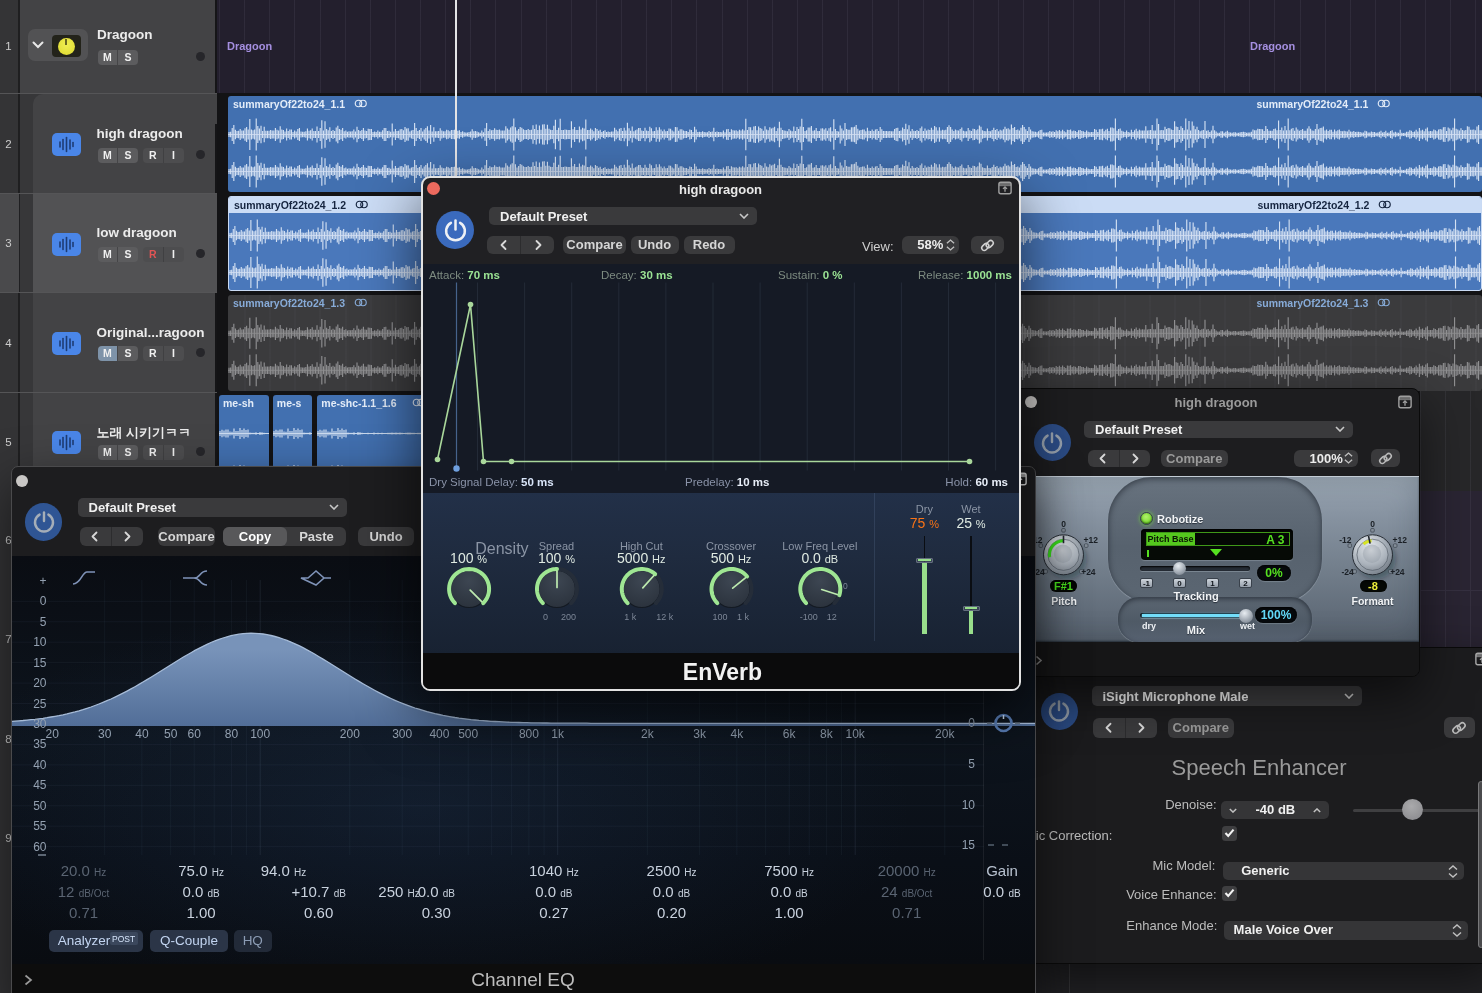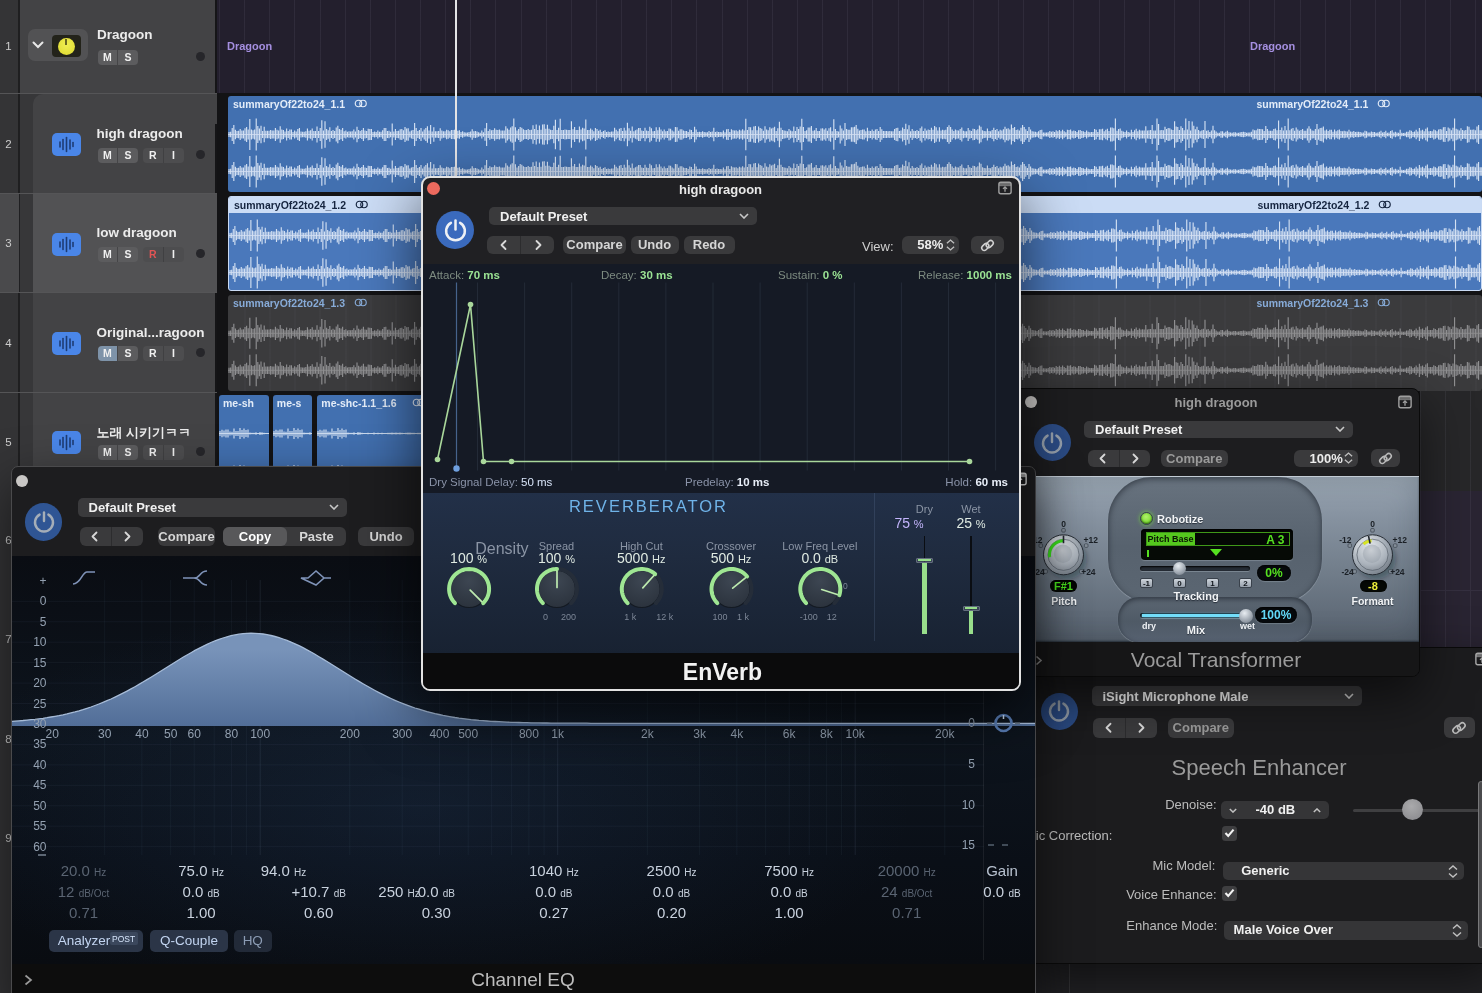--- a/index.html
+++ b/index.html
@@ -466,21 +466,20 @@
       <div class="lbl" style="left:153px;top:201.0px;width:60px;text-align:center;font-size:11px;font-weight:700;color:#f2f4f6;text-shadow:0 1px 1px #2a323c">Tracking</div>
       <div class="abs" style="left:244px;top:176.5px;width:34px;height:16px;background:#06090c;border-radius:8px;color:#55e020;font-size:12px;font-weight:700;text-align:center;line-height:16px;box-shadow:inset 0 1px 2px #000,0 1px 1px rgba(220,230,240,.22)">0%</div>
       <div class="abs" style="left:127px;top:224.0px;width:110px;height:5.5px;background:#262d36;border-radius:2.5px;box-shadow:inset 0 1px 2px #000,0 1px 0 rgba(220,230,240,.25)"></div>
       <div class="abs" style="left:129px;top:225.5px;width:104px;height:2.5px;background:#72dcf8;box-shadow:0 0 3px rgba(100,210,245,.8)"></div>
       <div class="abs" style="left:226px;top:220.0px;width:14px;height:14px;border-radius:50%;background:radial-gradient(circle at 40% 30%,#e8edf2,#8e97a2 70%,#646d78)"></div>
       <div class="lbl" style="left:129px;top:232.0px;font-size:9px;font-weight:700;color:#eef1f4">dry</div>
       <div class="lbl" style="left:227px;top:232.0px;font-size:9px;font-weight:700;color:#eef1f4">wet</div>
       <div class="lbl" style="left:163px;top:235.0px;width:40px;text-align:center;font-size:11px;font-weight:700;color:#f2f4f6;text-shadow:0 1px 1px #2a323c">Mix</div>
       <div class="abs" style="left:242px;top:218.0px;width:42px;height:16px;background:#06090c;border-radius:8px;color:#62d8f8;font-size:12px;font-weight:700;text-align:center;line-height:16px;box-shadow:inset 0 1px 2px #000,0 1px 1px rgba(220,230,240,.22)">100%</div>
       <div class="abs" style="left:0;top:253.0px;width:406px;height:35px;background:#161617"></div>
-      <div class="lbl" style="left:0;top:259.0px;width:406px;text-align:center;font-size:21px;color:#9b9b9b">Vocal Transformer</div>
       <svg class="abs" style="left:22px;top:266.0px" width="8" height="11" viewBox="0 0 8 11">
         <path d="M1.5 1.5L6 5.5 1.5 9.5" stroke="#8a8a8a" stroke-width="1.6" fill="none"></path>
       </svg>
     </div>
     <div class="win" style="left:10.5px;top:465.5px;width:1025px;height:540px;border-radius:7px;border:1px solid #4a4a4c;background:#1d1d1f;overflow:hidden">
       <div class="abs" style="left:4.5px;top:8.0px;width:12px;height:12px;border-radius:50%;background:#c9c7c5"></div>
       <svg class="abs" style="left:1001.5px;top:5.5px" width="14" height="14" viewBox="0 0 16 16">
         <use href="#uparr" stroke="#e2e2e2" color="#cccccc"></use>
       </svg>
       <div class="abs" style="left:13.500000000000004px;top:36.699999999999974px;width:37.4px;height:37.4px;border-radius:50%;background:#2f5594"></div>
@@ -709,25 +708,24 @@
         <line x1="572.6" y1="104.5" x2="572.6" y2="292.5" stroke="#232a37" stroke-width="1"></line>
         <line x1="33.5" y1="104.5" x2="33.5" y2="292.5" stroke="#46638c" stroke-width="1.2"></line>
         <path d="M14.5 281.5 L47.5 126.5 L60.5 283.5 L88.5 283.5 L546.5 283.5" fill="none" stroke="#a9d79b" stroke-width="1.6"></path>
         <circle cx="14.5" cy="281.5" r="2.8" fill="#a9d79b"></circle>
         <circle cx="47.5" cy="126.5" r="2.8" fill="#a9d79b"></circle>
         <circle cx="60.5" cy="283.5" r="2.8" fill="#a9d79b"></circle>
         <circle cx="88.5" cy="283.5" r="2.8" fill="#a9d79b"></circle>
         <circle cx="546.5" cy="283.5" r="2.8" fill="#a9d79b"></circle>
         <circle cx="33.5" cy="290.5" r="3.2" fill="#6fa0e0"></circle>
       </svg>
-      <div class="lbl" style="left:6.5px;top:298.5px;font-size:11.5px;color:#8a93a8">Dry Signal Delay: <b style="color:#d8e4f8;font-weight:400">50 ms</b></div>
+      <div class="lbl" style="left:6.5px;top:298.5px;font-size:11.5px;color:#8a93a8">Dry Signal Delay: <b style="color:#d8e4f8;font-weight:700">50 ms</b></div>
       <div class="lbl" style="left:262.5px;top:298.5px;font-size:11.5px;color:#8a93a8">Predelay: <b style="color:#e8eef8;font-weight:700">10 ms</b></div>
       <div class="lbl" style="left:585.5px;top:298.5px;font-size:11.5px;color:#8a93a8;transform:translateX(-100%)">Hold: <b style="color:#e8eef8;font-weight:700">60 ms</b></div>
       <div class="abs" style="left:0;top:315.1px;width:600px;height:160.39999999999998px;background:linear-gradient(180deg,#223048,#1f2b3f 40%,#182232 100%)"></div>
-      <div class="lbl" style="left:0;top:319.0px;width:452px;text-align:center;font-size:16.5px;letter-spacing:2px;color:#6fb3e8">REVERBERATOR</div>
       <div class="abs" style="left:451.79999999999995px;top:315.1px;width:1px;height:148px;background:rgba(120,150,190,.18)"></div>
       <div class="lbl" style="left:-13.899999999999977px;top:362.5px;width:120px;text-align:right;font-size:16px;color:#8b95a5">Density</div>
       <div class="lbl" style="left:-13.899999999999977px;top:372.0px;width:120px;text-align:center;font-size:14px;color:#dfeae2">100 <span style="font-size:11px">%</span></div>
       <div class="lbl" style="left:74.0px;top:362.5px;width:120px;text-align:center;font-size:11px;color:#8b95a5">Spread</div>
       <div class="lbl" style="left:74.0px;top:372.0px;width:120px;text-align:center;font-size:14px;color:#dfeae2">100 <span style="font-size:11px">%</span></div>
       <div class="lbl" style="left:103.0px;top:434.5px;width:40px;text-align:center;font-size:9px;color:#7c8696">0</div>
       <div class="lbl" style="left:126.0px;top:434.5px;width:40px;text-align:center;font-size:9px;color:#7c8696">200</div>
       <div class="lbl" style="left:158.79999999999995px;top:362.5px;width:120px;text-align:center;font-size:11px;color:#8b95a5">High Cut</div>
       <div class="lbl" style="left:158.79999999999995px;top:372.0px;width:120px;text-align:center;font-size:14px;color:#dfeae2">5000 <span style="font-size:11px">Hz</span></div>
       <div class="lbl" style="left:187.79999999999995px;top:434.5px;width:40px;text-align:center;font-size:9px;color:#7c8696">1 k</div>
@@ -757,21 +755,21 @@
         <circle cx="308.5" cy="411.0" r="18.5" fill="url(#kf)" stroke="#141a22" stroke-width="1.2"></circle>
         <path d="M294.36 425.14 L292.79 423.38 L291.45 421.45 L290.34 419.37 L289.48 417.18 L288.88 414.90 L288.56 412.57 L288.52 410.21 L288.75 407.87 L289.25 405.57 L290.02 403.35 L291.05 401.23 L292.32 399.24 L293.81 397.42 L295.51 395.79 L297.39 394.37 L299.42 393.18 L301.58 392.24 L303.83 391.55 L306.15 391.14 L308.50 391.00 L310.85 391.14 L313.17 391.55 L315.42 392.24 L317.58 393.18 L319.61 394.37 L321.49 395.79 L323.19 397.42 L324.68 399.24 L325.95 401.23 L326.98 403.35 L327.75 405.57 L328.25 407.87 L328.48 410.21 L328.44 412.57 L328.12 414.90 L327.52 417.18 L326.66 419.37 L325.55 421.45 L324.21 423.38 L322.64 425.14" stroke="#252d39" stroke-width="4" fill="none" stroke-linecap="round"></path>
         <path d="M294.36 425.14 L293.26 423.95 L292.26 422.67 L291.36 421.31 L290.58 419.88 L289.92 418.40 L289.38 416.87 L288.97 415.29 L288.68 413.69 L288.53 412.08 L288.51 410.45 L288.62 408.83 L288.86 407.22 L289.23 405.64 L289.73 404.09 L290.35 402.59 L291.10 401.15 L291.95 399.76 L292.92 398.46 L293.99 397.23 L295.16 396.10 L296.41 395.07 L297.74 394.14 L299.15 393.32 L300.61 392.62 L302.13 392.04 L303.69 391.59 L305.29 391.26 L306.90 391.06 L308.52 391.00 L310.15 391.07 L311.76 391.27 L313.35 391.60 L314.91 392.06 L316.43 392.64 L317.89 393.34 L319.30 394.16 L320.63 395.10 L321.88 396.13 L323.04 397.27 L324.11 398.50" stroke="#9fe693" stroke-width="4" fill="none" stroke-linecap="round"></path>
         <line x1="309.7" y1="410.1" x2="322.4" y2="399.9" stroke="#bdeaaf" stroke-width="1.7" stroke-linecap="round"></line>
         <circle cx="397.29999999999995" cy="411.0" r="18.5" fill="url(#kf)" stroke="#141a22" stroke-width="1.2"></circle>
         <path d="M383.16 425.14 L381.59 423.38 L380.25 421.45 L379.14 419.37 L378.28 417.18 L377.68 414.90 L377.36 412.57 L377.32 410.21 L377.55 407.87 L378.05 405.57 L378.82 403.35 L379.85 401.23 L381.12 399.24 L382.61 397.42 L384.31 395.79 L386.19 394.37 L388.22 393.18 L390.38 392.24 L392.63 391.55 L394.95 391.14 L397.30 391.00 L399.65 391.14 L401.97 391.55 L404.22 392.24 L406.38 393.18 L408.41 394.37 L410.29 395.79 L411.99 397.42 L413.48 399.24 L414.75 401.23 L415.78 403.35 L416.55 405.57 L417.05 407.87 L417.28 410.21 L417.24 412.57 L416.92 414.90 L416.32 417.18 L415.46 419.37 L414.35 421.45 L413.01 423.38 L411.44 425.14" stroke="#252d39" stroke-width="4" fill="none" stroke-linecap="round"></path>
         <path d="M383.16 425.14 L381.74 423.57 L380.50 421.85 L379.44 420.01 L378.59 418.07 L377.95 416.05 L377.52 413.97 L377.32 411.86 L377.34 409.74 L377.58 407.64 L378.05 405.57 L378.73 403.56 L379.62 401.64 L380.71 399.82 L381.99 398.13 L383.44 396.58 L385.04 395.20 L386.78 393.99 L388.64 392.97 L390.60 392.16 L392.63 391.55 L394.72 391.17 L396.83 391.01 L398.95 391.07 L401.05 391.35 L403.11 391.86 L405.10 392.58 L407.00 393.51 L408.80 394.64 L410.47 395.95 L411.99 397.42 L413.34 399.05 L414.51 400.82 L415.50 402.70 L416.27 404.67 L416.84 406.71 L417.18 408.81 L417.30 410.92 L417.20 413.04 L416.87 415.13 L416.32 417.18" stroke="#9fe693" stroke-width="4" fill="none" stroke-linecap="round"></path>
         <line x1="398.7" y1="411.5" x2="414.2" y2="416.5" stroke="#bdeaaf" stroke-width="1.7" stroke-linecap="round"></line>
       </svg>
       <div class="lbl" style="left:471.9px;top:325.5px;width:60px;text-align:center;font-size:11px;color:#8b95a5">Dry</div>
-      <div class="lbl" style="left:471.9px;top:337.0px;width:60px;font-size:14px;color:#c4b5fd">75 <span style="font-size:11px">%</span></div>
+      <div class="lbl" style="left:471.9px;top:337.0px;width:60px;text-align:center;font-size:14px;color:#f97316">75 <span style="font-size:11px">%</span></div>
       <div class="abs" style="left:501.0px;top:358.5px;width:1.8px;height:98px;background:#0a0d12"></div>
       <div class="abs" style="left:499.54999999999995px;top:384.70000000000005px;width:4.7px;height:71.79999999999995px;background:#98de8b"></div>
       <div class="abs" style="left:493.4px;top:380.1px;width:17px;height:5.2px;background:rgba(95,106,122,0.45);border:1px solid #646e7e;border-radius:1px"></div>
       <div class="abs" style="left:495.5px;top:381.80000000000007px;width:12.8px;height:1.8px;background:#98de8b"></div>
       <div class="lbl" style="left:518.5px;top:325.5px;width:60px;text-align:center;font-size:11px;color:#8b95a5">Wet</div>
       <div class="lbl" style="left:518.5px;top:337.0px;width:60px;text-align:center;font-size:14px;color:#dfeae2">25 <span style="font-size:11px">%</span></div>
       <div class="abs" style="left:547.6px;top:358.5px;width:1.8px;height:98px;background:#0a0d12"></div>
       <div class="abs" style="left:546.15px;top:432.6px;width:4.7px;height:23.899999999999977px;background:#98de8b"></div>
       <div class="abs" style="left:540.0px;top:428.0px;width:17px;height:5.2px;background:rgba(95,106,122,0.45);border:1px solid #646e7e;border-radius:1px"></div>
       <div class="abs" style="left:542.1px;top:429.70000000000005px;width:12.8px;height:1.8px;background:#98de8b"></div>

